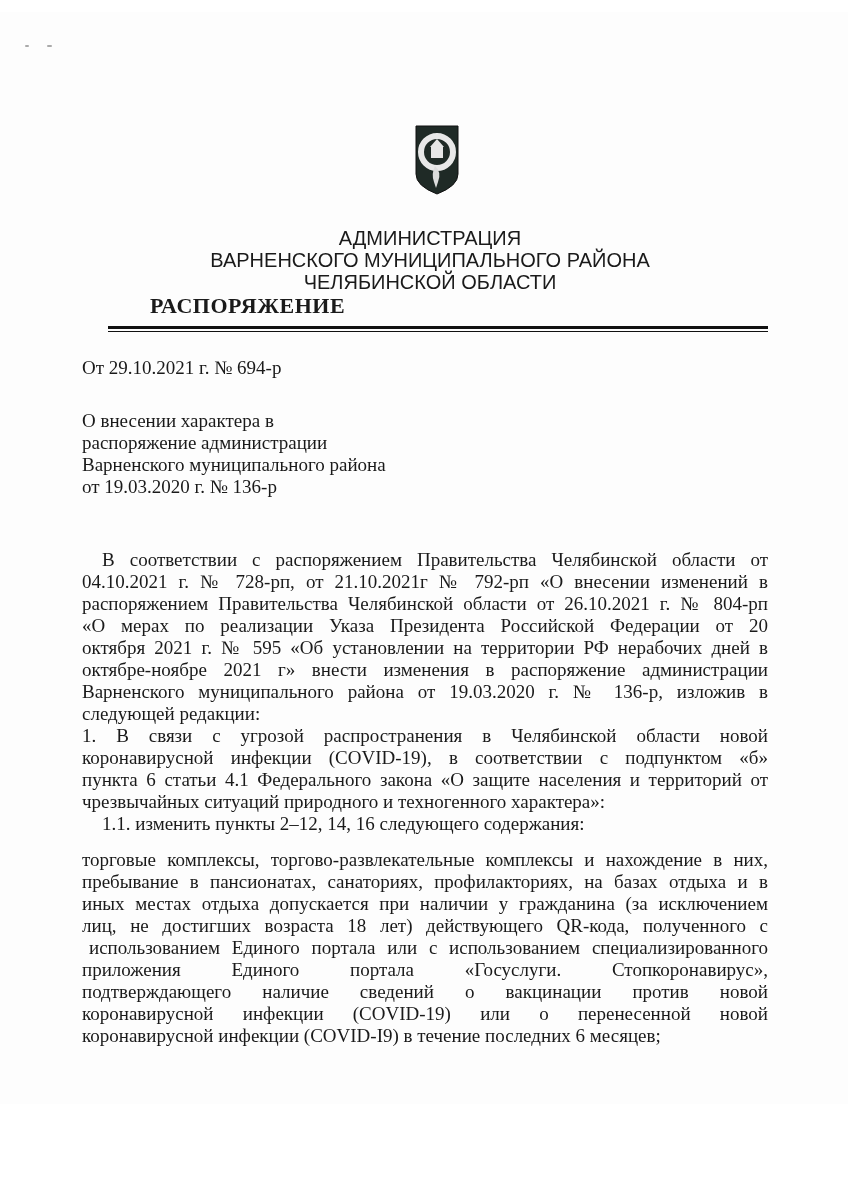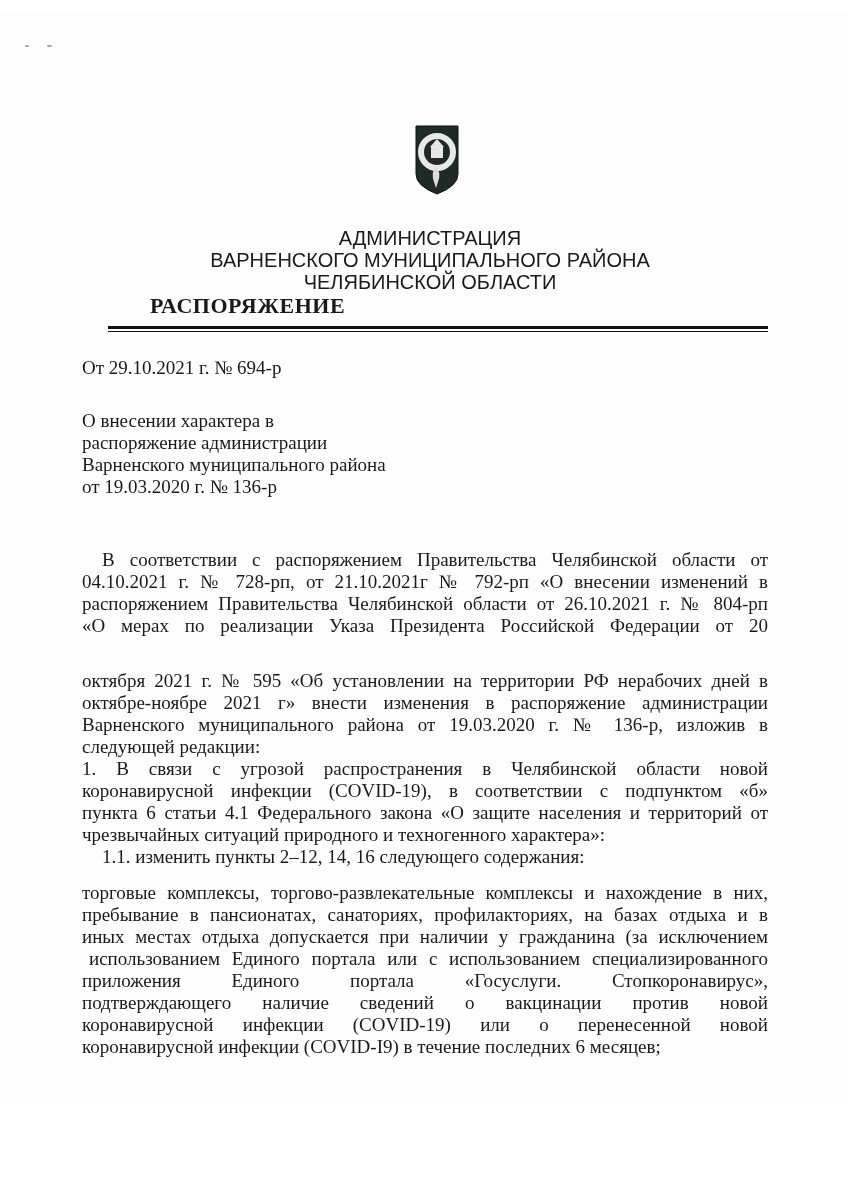--- a/index.html
+++ b/index.html
@@ -57,37 +57,38 @@
     <div>Варненского муниципального района</div>
     <div>от 19.03.2020 г. № 136-р</div>
   </div>
 
   <div class="body serif">
     <div>
       <div class="ln j indent" style="white-space: normal;">В соответствии с распоряжением Правительства Челябинской области от</div>
       <div class="ln j" style="white-space: normal;">04.10.2021 г. № 728-рп, от 21.10.2021г № 792-рп  «О внесении изменений в</div>
       <div class="ln j" style="white-space: normal;">распоряжением Правительства Челябинской области от 26.10.2021 г. № 804-рп</div>
       <div class="ln j" style="white-space: normal;">«О мерах по реализации Указа Президента Российской Федерации от 20</div>
-      <div class="ln j" style="white-space: normal; margin-top: 33px;">октября 2021 г. № 595 «Об установлении на территории РФ нерабочих дней в</div>
+      <div class="ln j" style="white-space: normal;">октября 2021 г. № 595 «Об установлении на территории РФ нерабочих дней в</div>
       <div class="ln j" style="white-space: normal;">октябре-ноябре 2021 г»  внести изменения в распоряжение администрации</div>
       <div class="ln j" style="white-space: normal;">Варненского муниципального района от 19.03.2020 г. № 136-р, изложив в</div>
       <div class="ln">следующей редакции:</div>
     </div>
     <div>
       <div class="ln j" style="white-space: normal;">1. В связи с угрозой распространения в Челябинской области новой</div>
       <div class="ln j" style="white-space: normal;">коронавирусной инфекции (COVID-19), в соответствии с подпунктом «б»</div>
       <div class="ln j" style="white-space: normal;">пункта 6 статьи 4.1 Федерального закона «О защите населения и территорий от</div>
       <div class="ln">чрезвычайных ситуаций природного и техногенного характера»:</div>
     </div>
     <div class="ln indent">1.1. изменить пункты 2–12, 14, 16  следующего содержания:</div>
     <div class="sp"></div>
     <div>
       <div class="ln j" style="white-space: normal;">торговые комплексы, торгово-развлекательные комплексы и нахождение в них,</div>
       <div class="ln j" style="white-space: normal;">пребывание в пансионатах, санаториях, профилакториях, на базах отдыха и в</div>
       <div class="ln j" style="white-space: normal;">иных местах отдыха допускается при наличии у гражданина (за исключением</div>
+      <div class="ln j" style="white-space: normal;">лиц, не достигших возраста 18 лет) действующего QR-кода, полученного с</div>
       <div class="ln j" style="white-space: normal; margin-left: 7px;">использованием Единого портала или с использованием специализированного</div>
       <div class="ln j" style="white-space: normal;">приложения Единого портала «Госуслуги. Стопкоронавирус»,</div>
       <div class="ln j" style="white-space: normal;">подтверждающего наличие сведений о вакцинации против новой</div>
       <div class="ln j" style="white-space: normal;">коронавирусной инфекции (COVID-19) или о перенесенной новой</div>
       <div class="ln">коронавирусной инфекции (COVID-I9) в течение последних 6 месяцев;</div>
     </div>
   </div>
 </div>
 
 </body></html>

